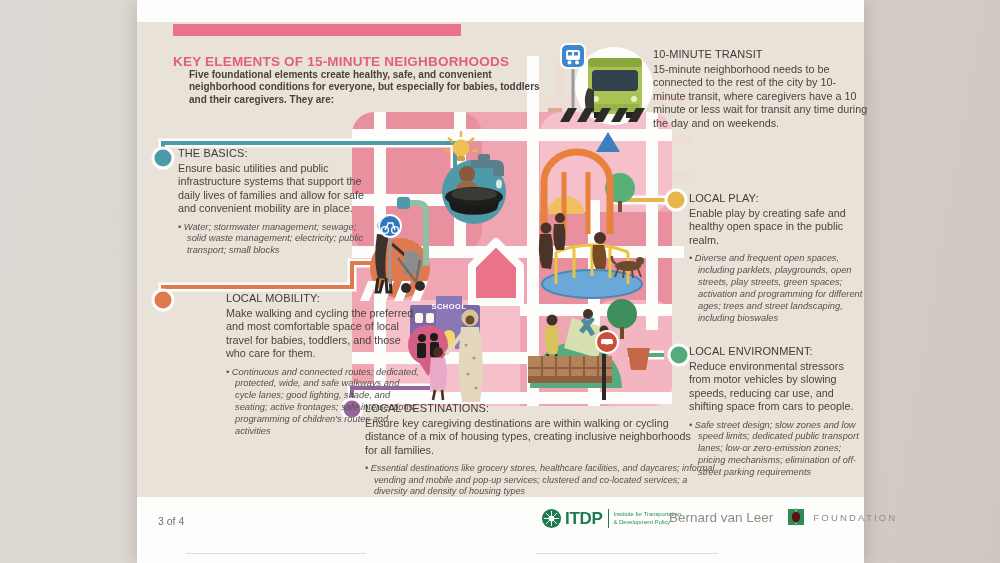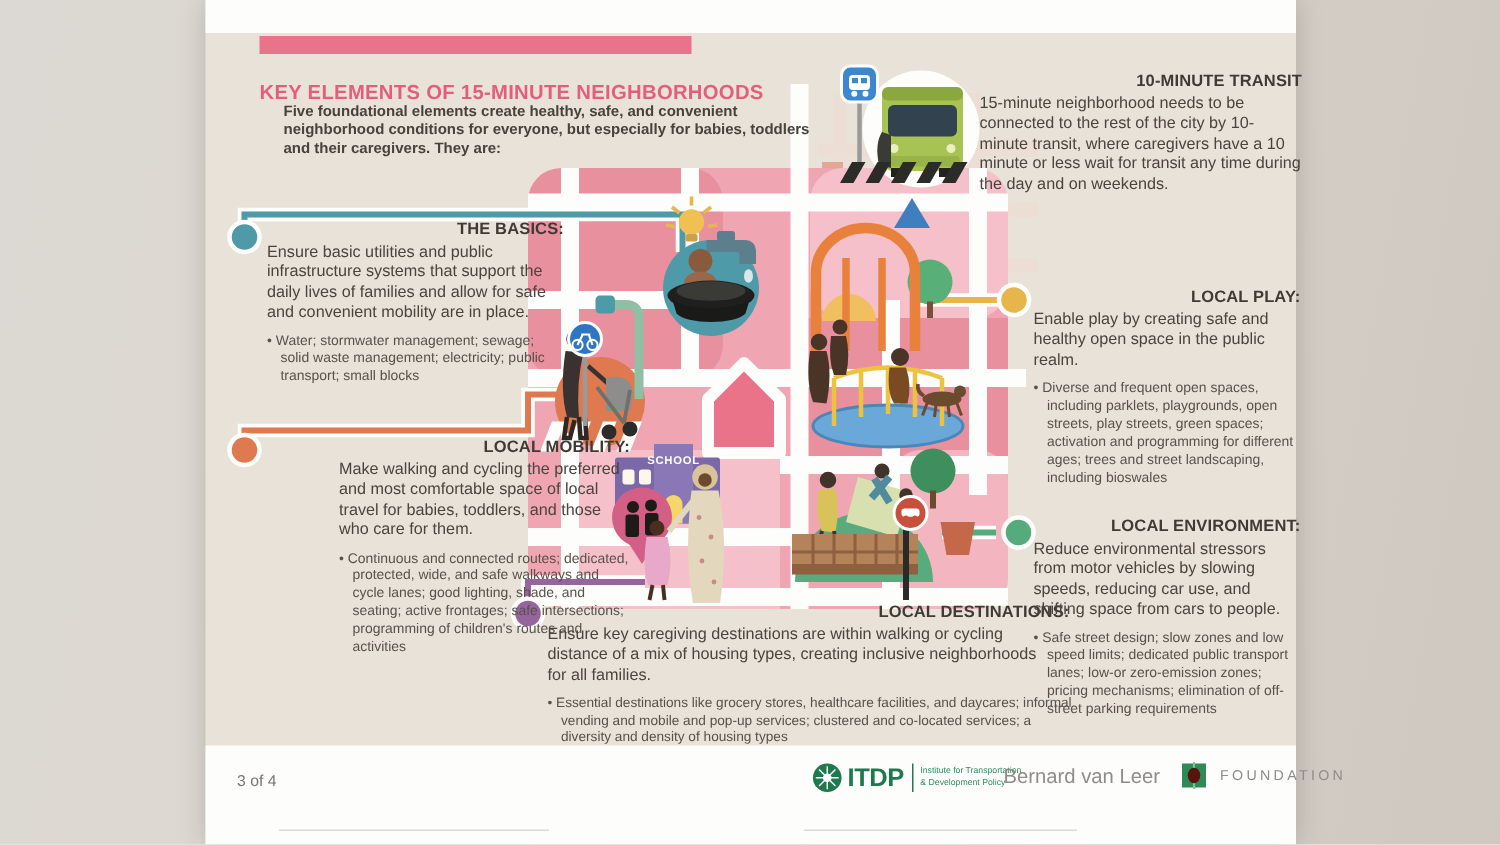--- a/index.html
+++ b/index.html
@@ -18,23 +18,23 @@
   .page-title{
     position:absolute;left:36px;top:44px;width:420px;
     font-size:13.5px;font-weight:800;letter-spacing:.2px;color:#e25f7b;margin-top:10px;
   }
   .intro{
     position:absolute;left:52px;top:69px;width:360px;
     font-size:10px;font-weight:700;line-height:1.24;color:#48423b;
   }
   .illu{position:absolute;left:0;top:0;width:727px;height:563px;}
   .sec{position:absolute;color:#48423b;}
-  .sec .t{font-size:11px;font-weight:700;color:#3f3a34;margin-bottom:3px;letter-spacing:.1px;text-align:right;}
+  .sec .t{font-size:11px;font-weight:400;color:#3f3a34;margin-bottom:3px;letter-spacing:.1px;}
   .sec .b{font-size:10.8px;line-height:1.24;margin-bottom:6px;color:#4a443d;}
-  .sec .u{font-size:9.3px;line-height:1.28;color:#57514a;padding-left:9px;text-indent:-9px;}
+  .sec .u{font-size:9.3px;line-height:1.28;color:#57514a;padding-left:9px;text-indent:-9px;font-style:italic;}
   .sec .u::before{content:"\2022\00a0";}
   .sec-transit{left:516px;top:48px;width:215px;}
   .sec-basics{left:41px;top:147px;width:198px;}
   .sec-mobility{left:41px;top:292px;width:194px;margin-left:48px;}
   .sec-play{left:552px;top:192px;width:178px;}
   .sec-environment{left:552px;top:345px;width:178px;}
   .sec-destinations{left:228px;top:402px;width:348px;}
   .sec-destinations .b{width:336px;}
   .sec-destinations .u{font-size:9.1px;width:348px;}
   

